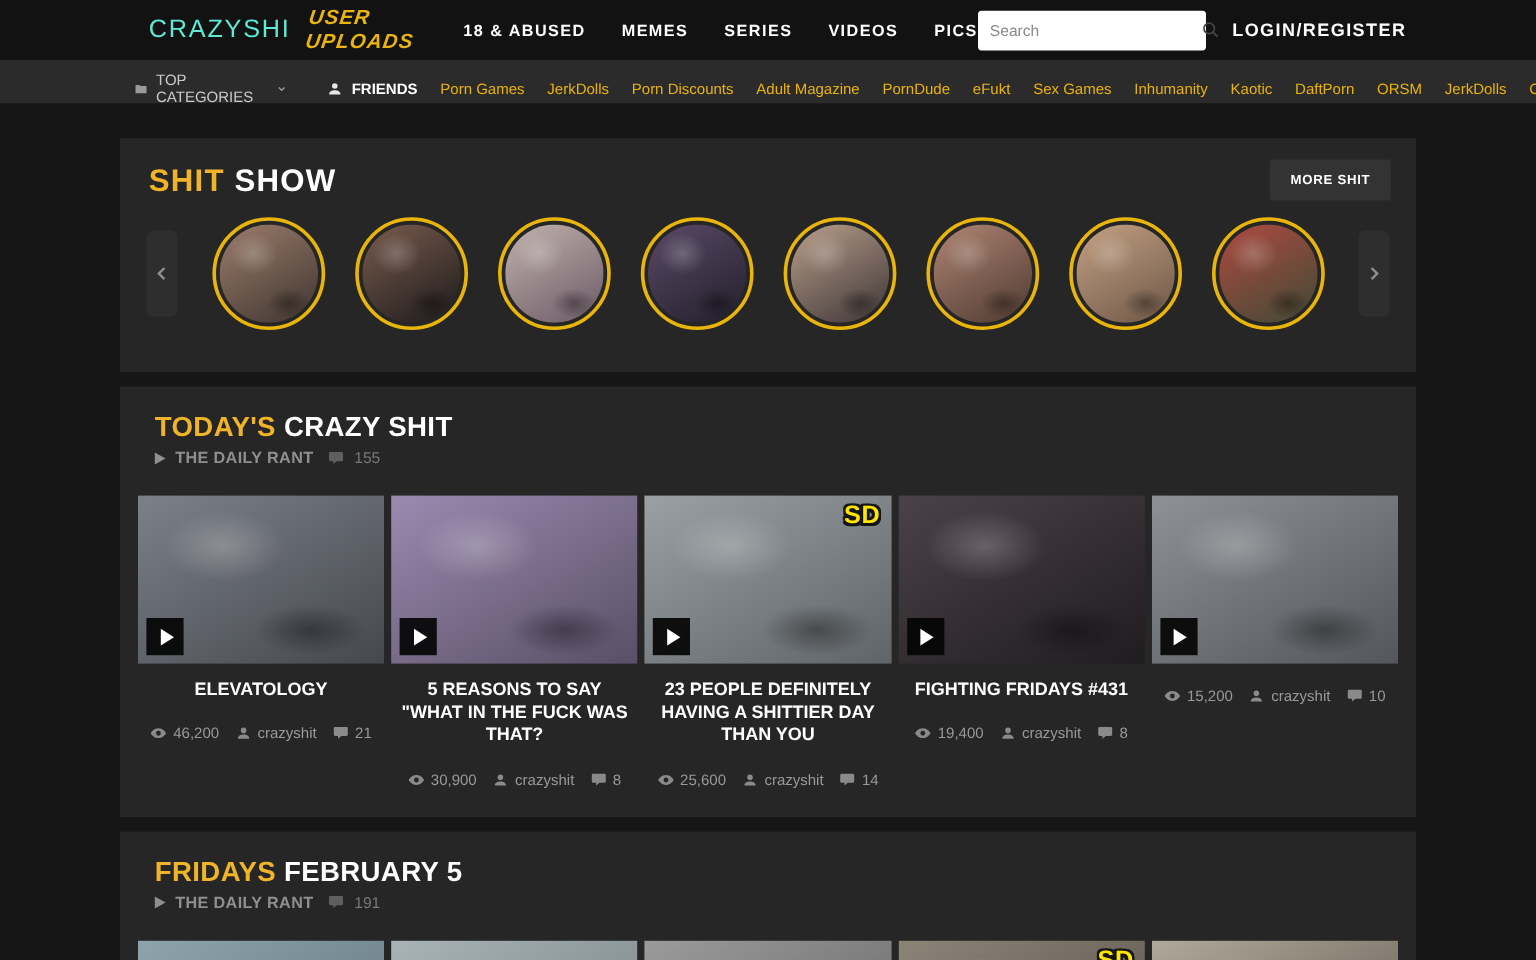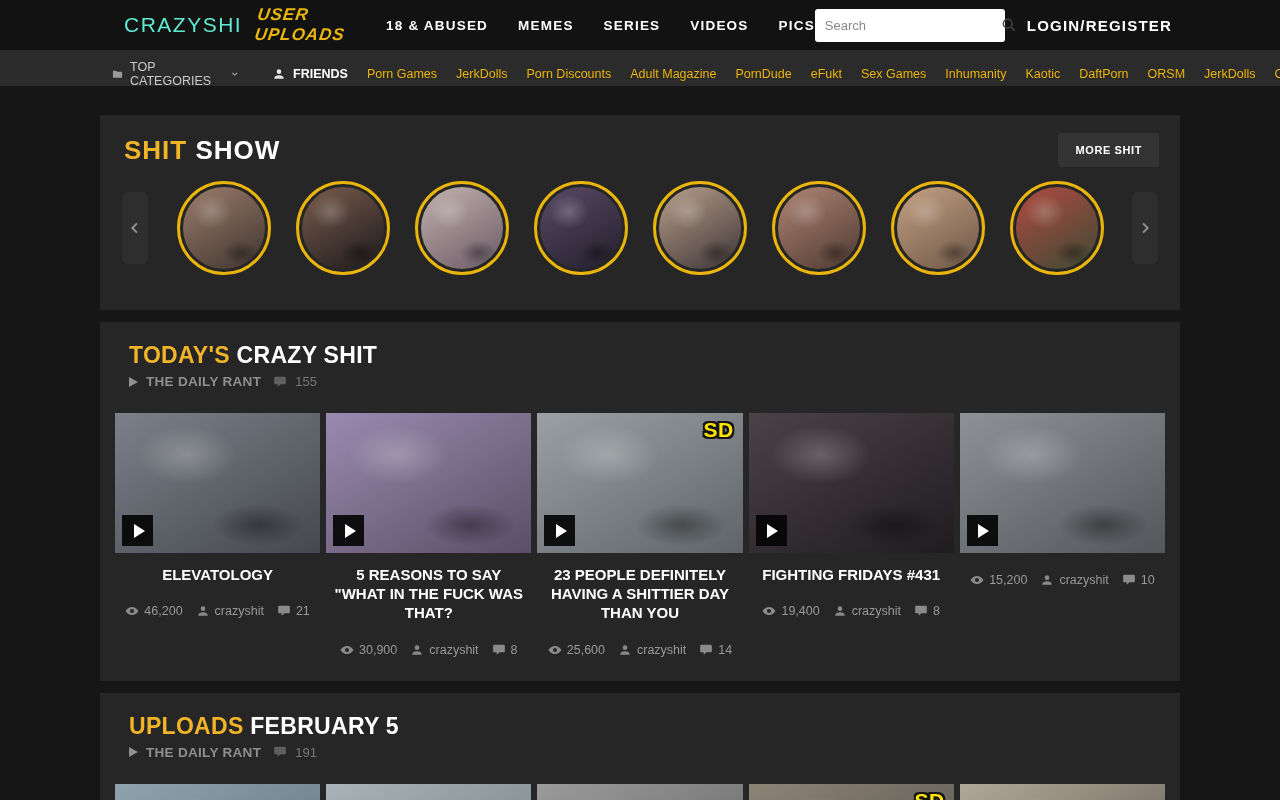--- a/index.html
+++ b/index.html
@@ -421,21 +421,21 @@
             </span>
           </div>
         </div>
       </div>
     </div>
 </div>
 
 <div class="panel panel-c">
   <div class="sec-head">
     <div class="sec-title">
-      <span class="accent">UPLOADS</span>
+      <span class="accent">FRIDAYS</span>
       <span>FEBRUARY 5</span>
     </div>
     <div class="rant">
       <span class="play-tri"></span>
       <span class="rant-label">THE DAILY RANT</span>
       <svg class="bubble" viewBox="0 0 24 24" fill="currentColor">
         <path d="M4 3h16a2 2 0 0 1 2 2v9a2 2 0 0 1-2 2h-7l-5 4v-4H4a2 2 0 0 1-2-2V5a2 2 0 0 1 2-2z"></path>
       </svg>
       <span class="rant-count">191</span>
     </div>

